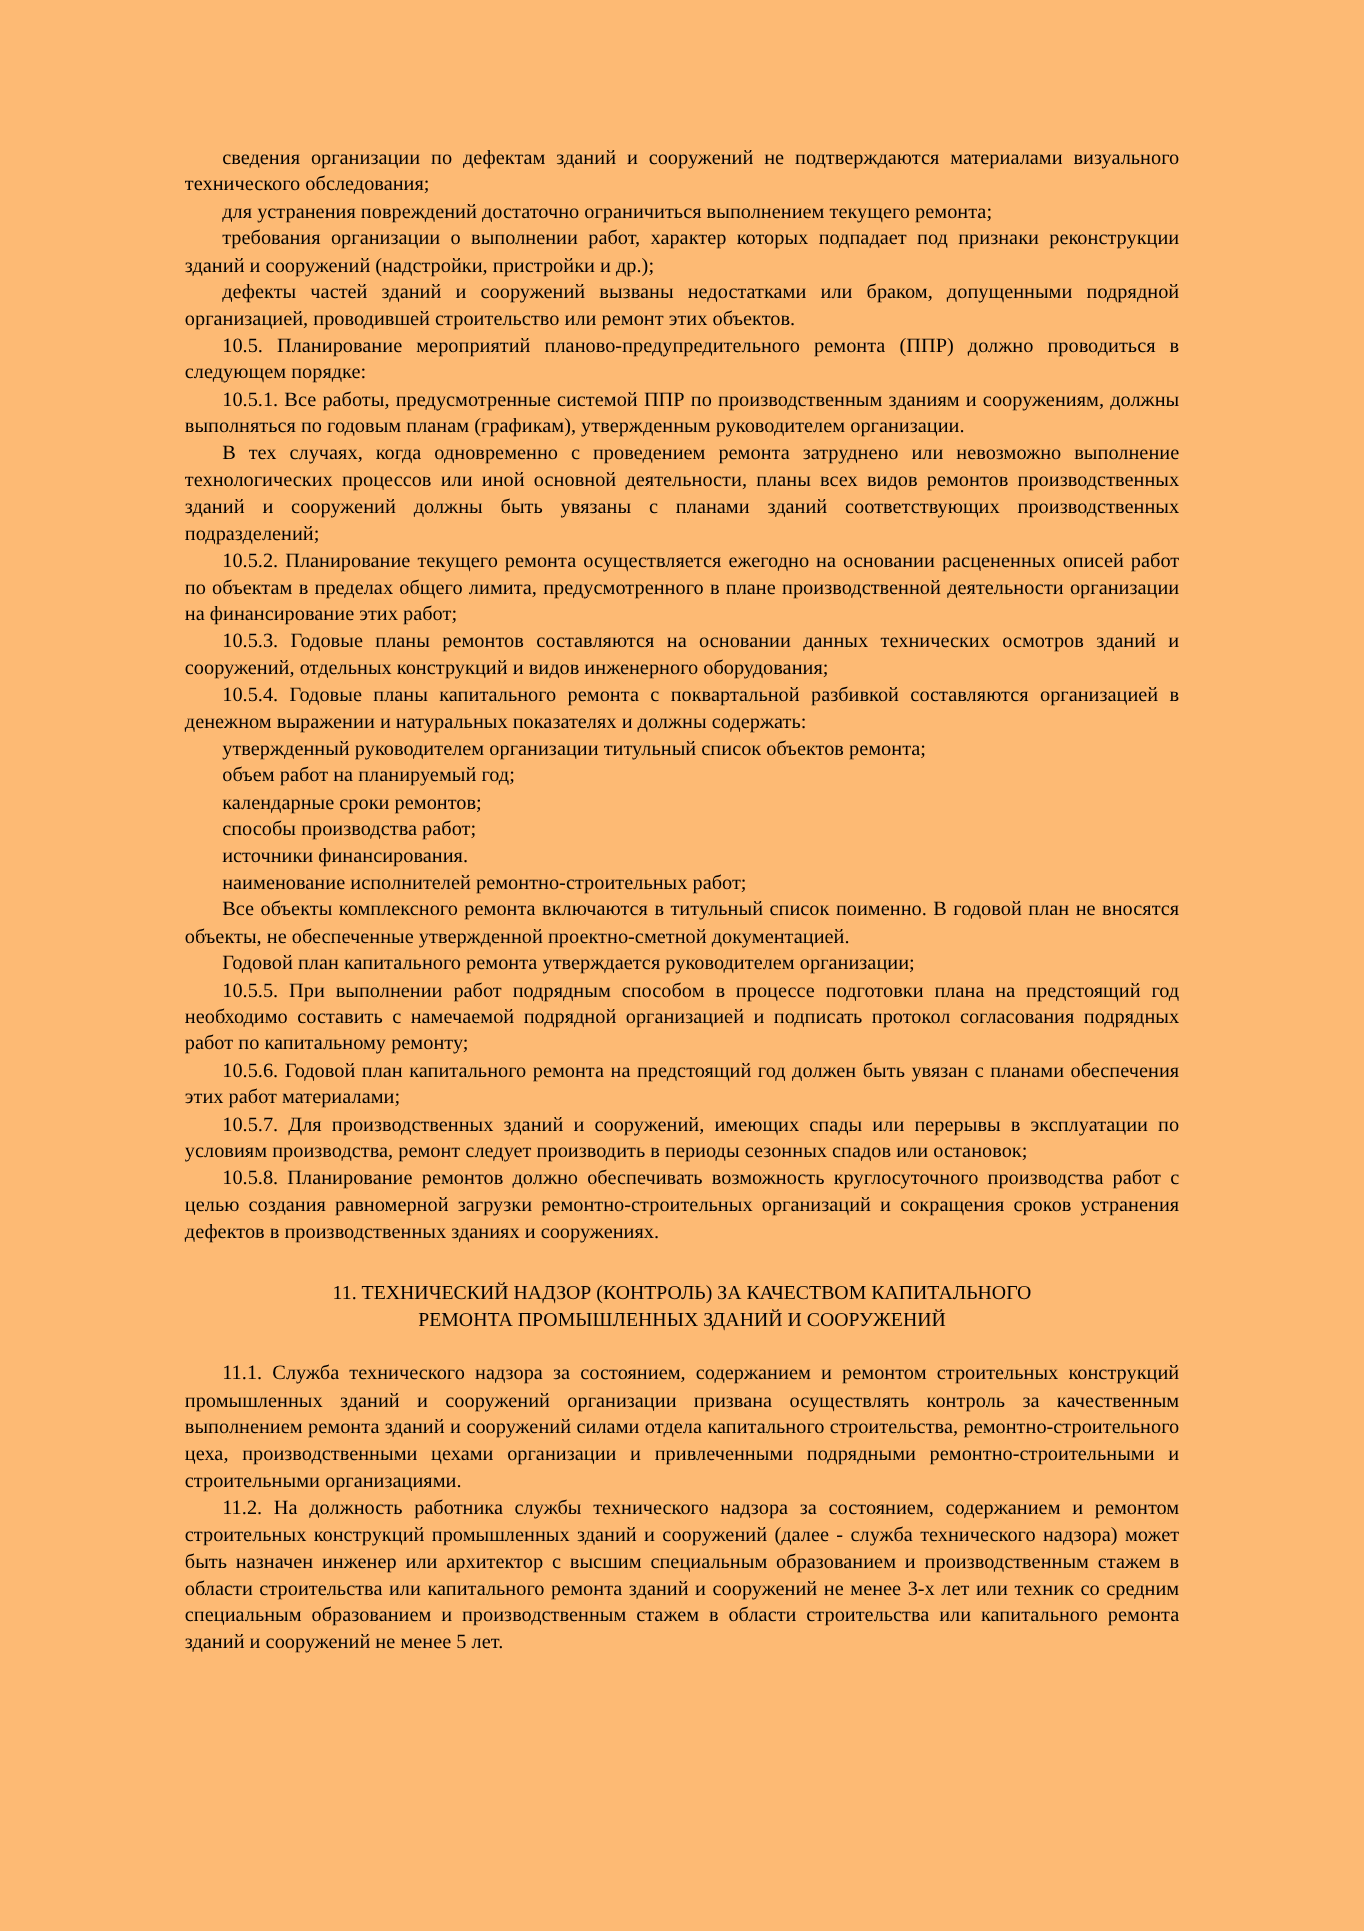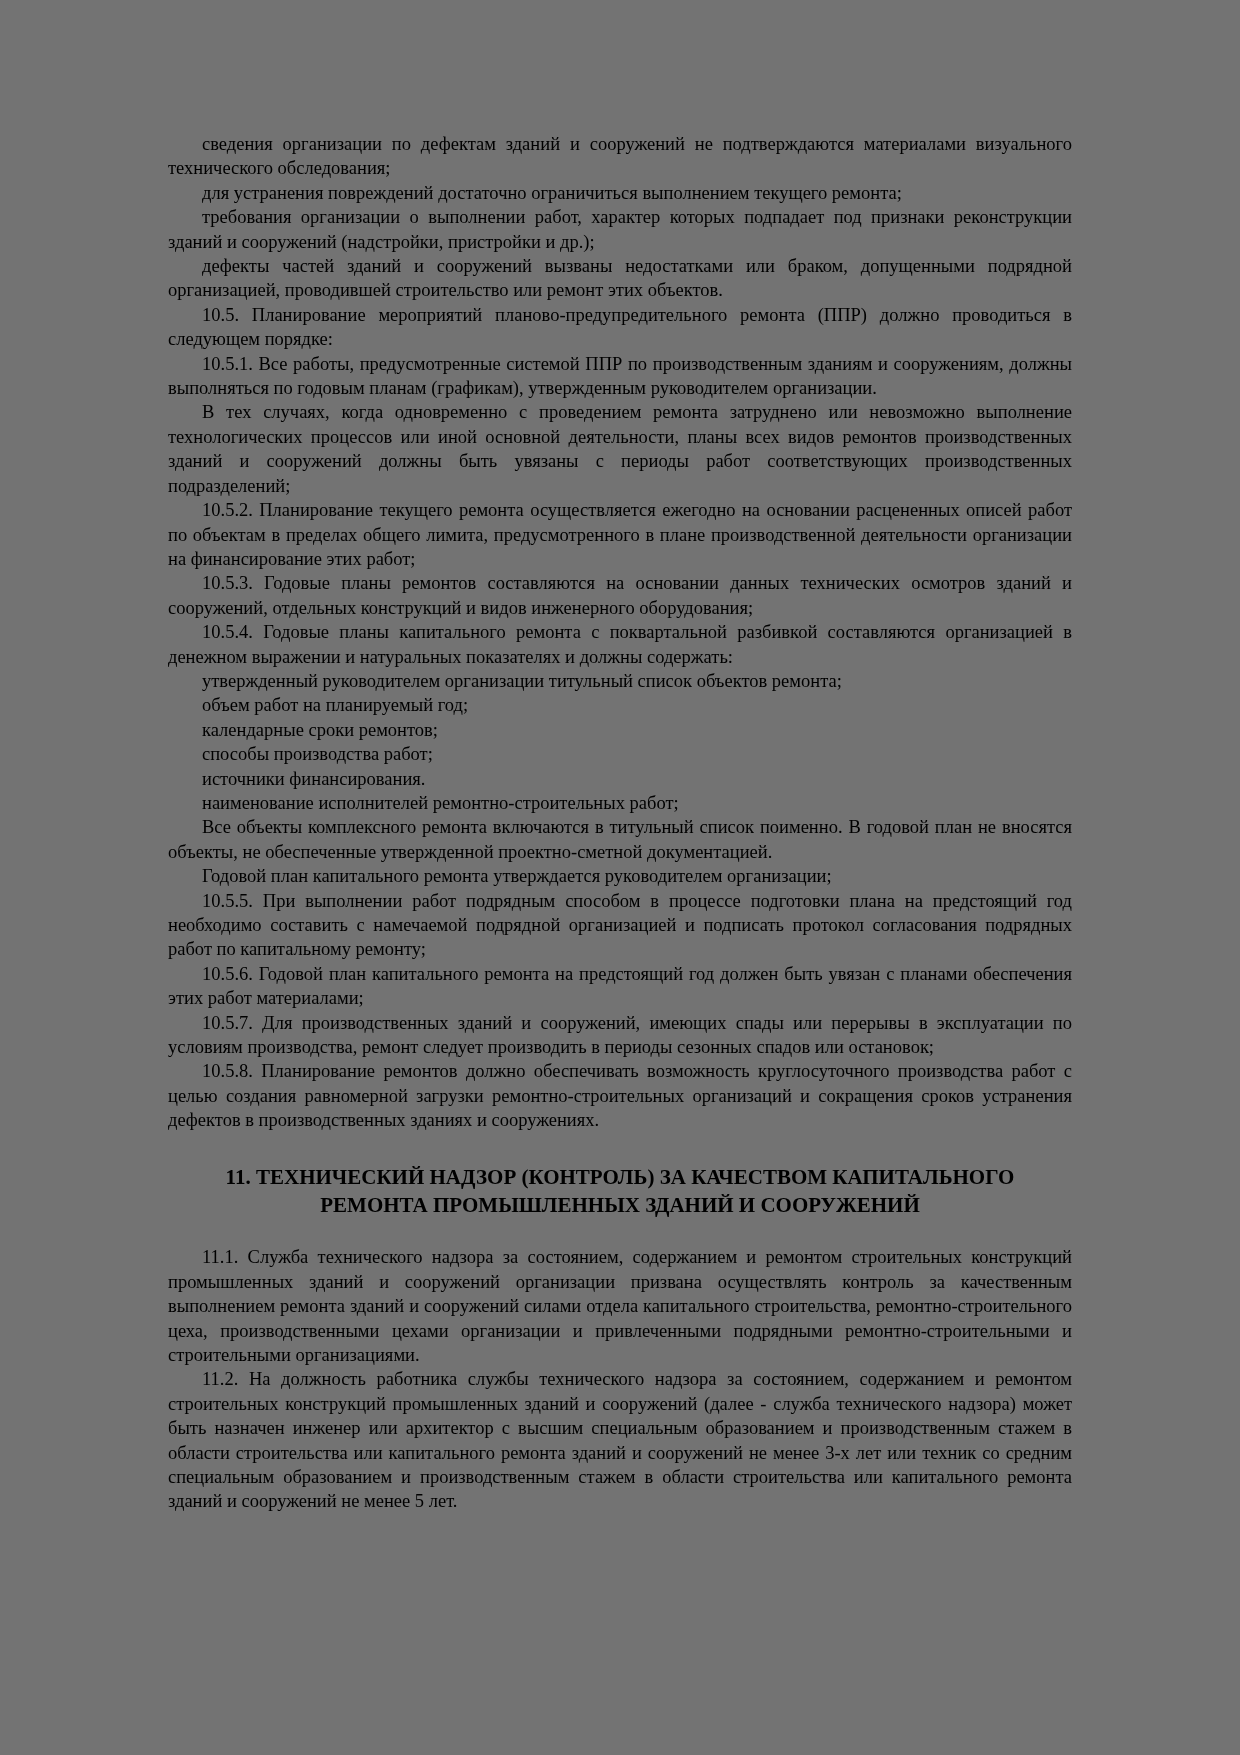--- a/index.html
+++ b/index.html
@@ -12,38 +12,38 @@
     width: 1240px;
     min-height: 1755px;
     font-family: "Liberation Serif", "DejaVu Serif", serif;
     color: #000000;
   }
   .page {
     box-sizing: border-box;
     width: 1240px;
     min-height: 1755px;
     padding: 132px 168px 120px 168px;
-    background: #737373;
+    background: #fdba74;
   }
   .doc-body {
     font-size: 18.5px;
     line-height: 1.32;
     text-align: justify;
     text-justify: inter-word;
   }
   p {
     margin: 0;
   }
   p.indent {
     text-indent: 34px;
   }
   h2.section-heading {
     margin: 30px 0 26px 0;
-    font-size: 21px;
-    font-weight: bold;
+    font-size: 18px;
+    font-weight: normal;
     text-align: center;
     line-height: 1.35;
     text-transform: none;
   }
   h2.section-heading .line {
     display: block;
   }
   .after-heading {
     margin-top: 0;
   }
@@ -53,21 +53,21 @@
 
 <div class="page">
   <div class="doc-body">
 
     <p class="indent">сведения организации по дефектам зданий и сооружений не подтверждаются материалами визуального технического обследования;</p>
     <p class="indent">для устранения повреждений достаточно ограничиться выполнением текущего ремонта;</p>
     <p class="indent">требования организации о выполнении работ, характер которых подпадает под признаки реконструкции зданий и сооружений (надстройки, пристройки и др.);</p>
     <p class="indent">дефекты частей зданий и сооружений вызваны недостатками или браком, допущенными подрядной организацией, проводившей строительство или ремонт этих объектов.</p>
     <p class="indent">10.5. Планирование мероприятий планово-предупредительного ремонта (ППР) должно проводиться в следующем порядке:</p>
     <p class="indent">10.5.1. Все работы, предусмотренные системой ППР по производственным зданиям и сооружениям, должны выполняться по годовым планам (графикам), утвержденным руководителем организации.</p>
-    <p class="indent">В тех случаях, когда одновременно с проведением ремонта затруднено или невозможно выполнение технологических процессов или иной основной деятельности, планы всех видов ремонтов производственных зданий и сооружений должны быть увязаны с периоды работ соответствующих производственных подразделений;</p>
+    <p class="indent">В тех случаях, когда одновременно с проведением ремонта затруднено или невозможно выполнение технологических процессов или иной основной деятельности, планы всех видов ремонтов производственных зданий и сооружений должны быть увязаны с планами зданий соответствующих производственных подразделений;</p>
     <p class="indent">10.5.2. Планирование текущего ремонта осуществляется ежегодно на основании расцененных описей работ по объектам в пределах общего лимита, предусмотренного в плане производственной деятельности организации на финансирование этих работ;</p>
     <p class="indent">10.5.3. Годовые планы ремонтов составляются на основании данных технических осмотров зданий и сооружений, отдельных конструкций и видов инженерного оборудования;</p>
     <p class="indent">10.5.4. Годовые планы капитального ремонта с поквартальной разбивкой составляются организацией в денежном выражении и натуральных показателях и должны содержать:</p>
     <p class="indent">утвержденный руководителем организации титульный список объектов ремонта;</p>
     <p class="indent">объем работ на планируемый год;</p>
     <p class="indent">календарные сроки ремонтов;</p>
     <p class="indent">способы производства работ;</p>
     <p class="indent">источники финансирования.</p>
     <p class="indent">наименование исполнителей ремонтно-строительных работ;</p>
     <p class="indent">Все объекты комплексного ремонта включаются в титульный список поименно. В годовой план не вносятся объекты, не обеспеченные утвержденной проектно-сметной документацией.</p>

